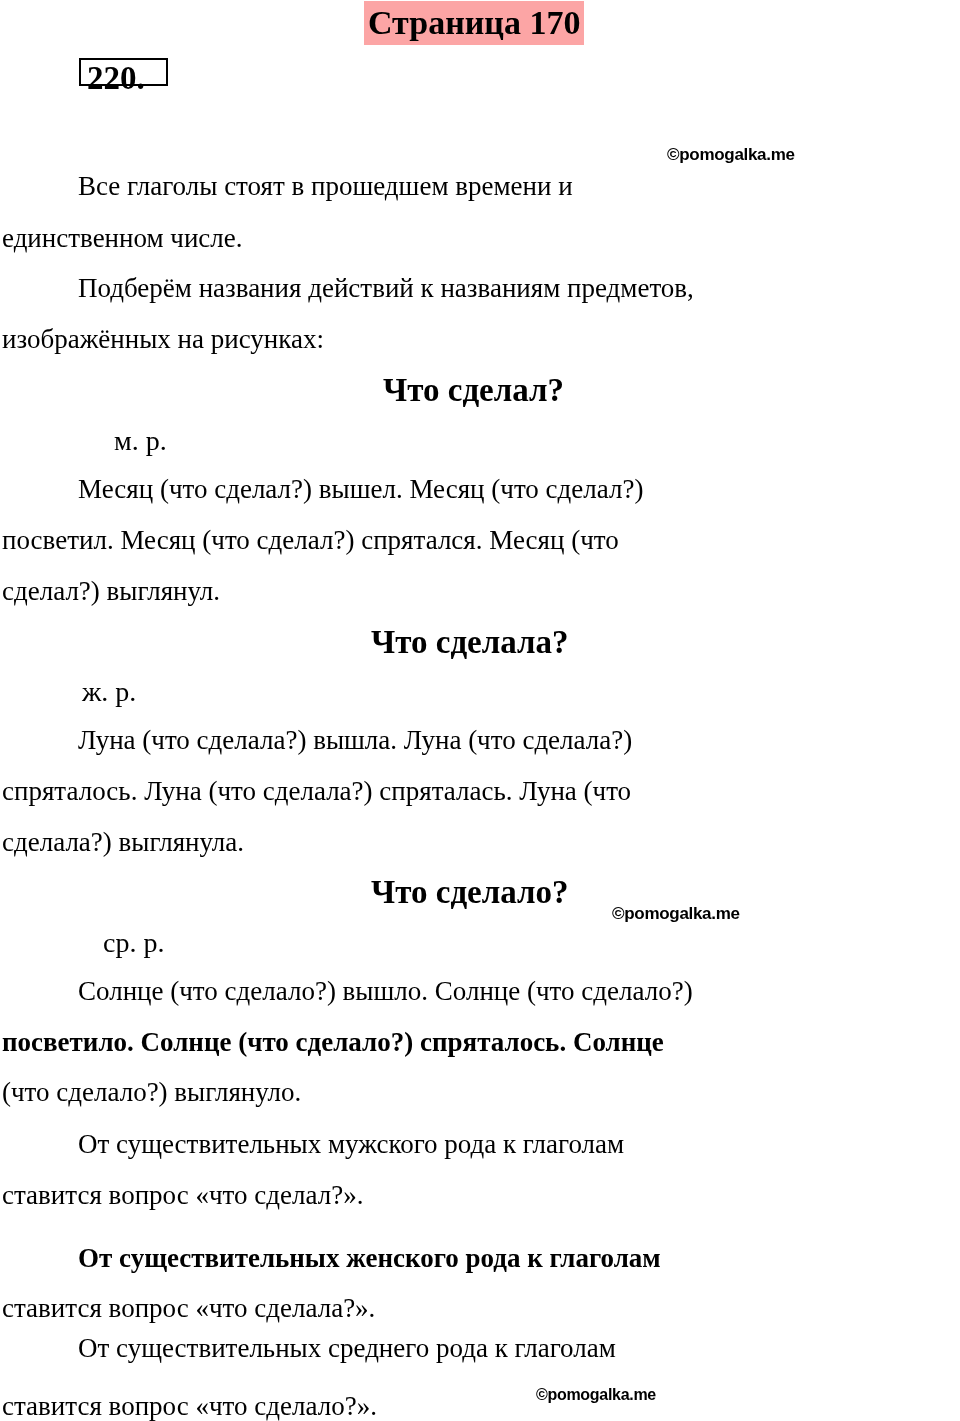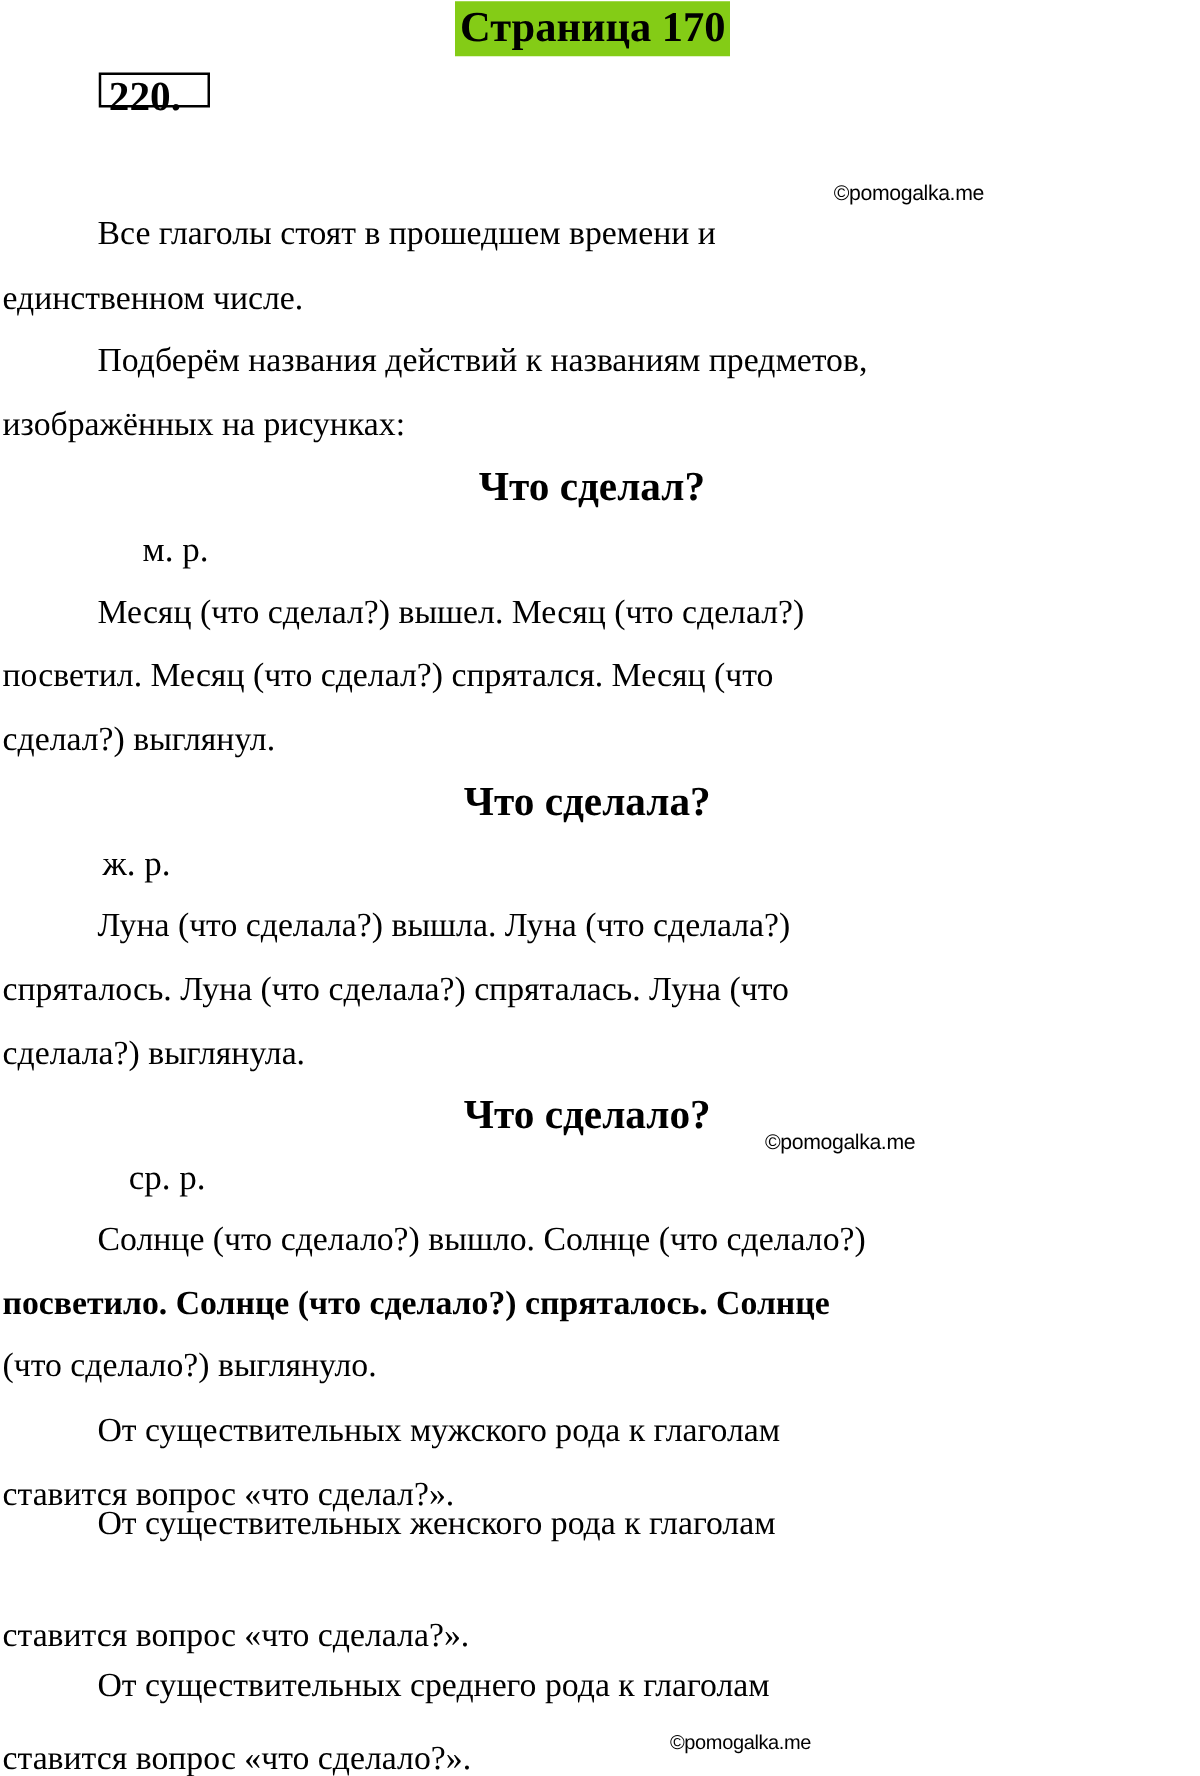--- a/index.html
+++ b/index.html
@@ -14,41 +14,41 @@
       overflow: hidden;
       font-family: "Liberation Serif", "DejaVu Serif", serif;
       color: #000000;
     }
     .abs { position: absolute; white-space: nowrap; }
     .page-title {
       top: 1px;
       left: 364px;
       height: 44px;
       padding: 0 4px;
-      background: #84cc16;
+      background: #fca5a5;
       font-weight: bold;
       font-size: 34px;
       line-height: 44px;
     }
     .task-number {
       top: 58px;
       left: 79px;
       width: 89px;
       height: 28px;
       border: 2px solid #000;
       box-sizing: border-box;
       font-weight: bold;
       font-size: 33px;
       line-height: 36px;
       text-align: left;
       padding-left: 6px;
     }
     .watermark {
       font-family: "Liberation Sans", "DejaVu Sans", sans-serif;
-      font-weight: normal;
+      font-weight: bold;
       font-size: 17px;
       letter-spacing: -0.3px;
     }
     .line {
       font-size: 27px;
       line-height: 40px;
       left: 2px;
     }
     .indent { left: 78px; }
     .heading {
@@ -87,17 +87,17 @@
 
 <div class="abs heading" style="top:872px;left:371px;">Что сделало?</div>
 <div class="abs watermark" style="top:904px;left:612px;">©pomogalka.me</div>
 <div class="abs gender" style="top:923px;left:103px;">ср. р.</div>
 <div class="abs line indent" style="top:971px;">Солнце (что сделало?) вышло. Солнце (что сделало?)</div>
 <div class="abs line" style="top:1022px;font-weight:bold;">посветило. Солнце (что сделало?) спряталось. Солнце</div>
 <div class="abs line" style="top:1072px;">(что сделало?) выглянуло.</div>
 
 <div class="abs line indent" style="top:1124px;">От существительных мужского рода к глаголам</div>
 <div class="abs line" style="top:1175px;">ставится вопрос «что сделал?».</div>
-<div class="abs line indent" style="top:1198px;">От существительных женского рода к глаголам</div>
+<div class="abs line indent" style="top:1238px;font-weight:bold;">От существительных женского рода к глаголам</div>
 <div class="abs line" style="top:1244px;margin-top:44px;">ставится вопрос «что сделала?».</div>
 <div class="abs line indent" style="top:1328px;">От существительных среднего рода к глаголам</div>
 <div class="abs line" style="top:1386px;">ставится вопрос «что сделало?».</div>
 <div class="abs watermark" style="top:1386px;left:536px;font-size:16px;">©pomogalka.me</div>
 
 </body></html>

